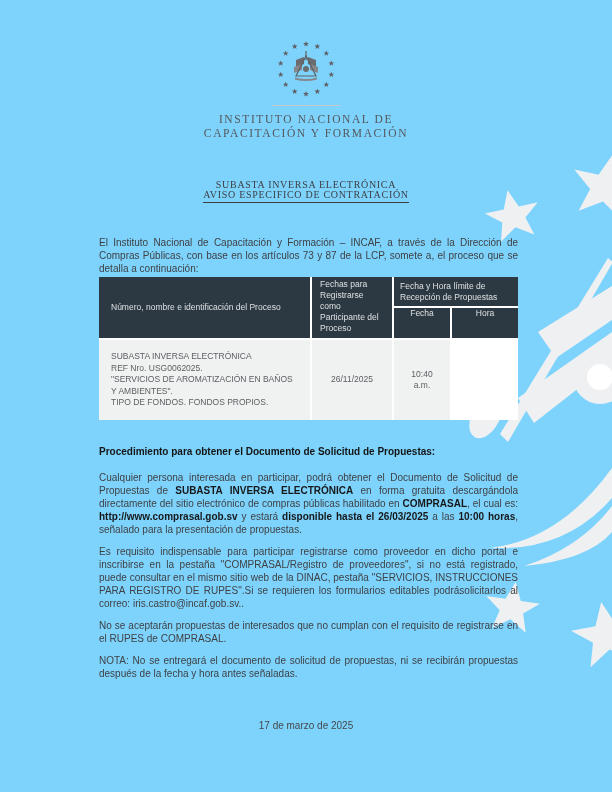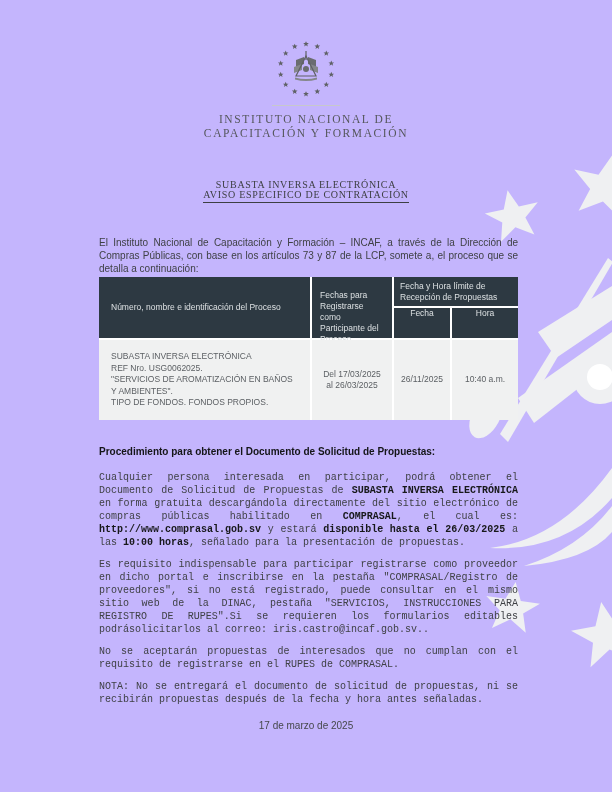--- a/index.html
+++ b/index.html
@@ -1,18 +1,18 @@
 <!DOCTYPE html>
 <html><head>
 <meta charset="utf-8">
 <style>
   html,body { margin:0; padding:0; background:#9a9a9a; }
   .page {
     position:relative; width:612px; height:792px; margin:0 auto;
-    background:#c4b5fd; overflow:hidden;
+    background:#7dd3fc; overflow:hidden;
     font-family:"Liberation Sans", sans-serif;
     -webkit-font-smoothing:antialiased;
   }
   .watermark { position:absolute; inset:0; z-index:0; pointer-events:none; }
   .content-layer { position:absolute; inset:0; z-index:1; }
 
   
   .logo-block { position:absolute; top:40px; left:0; right:0; text-align:center; }
   .logo-rule { width:68px; height:1px; background:#c7c8cb; margin:1px auto 7px; }
   .org-line {
@@ -40,32 +40,32 @@
   .process-table {
     position:absolute; top:277px; left:99px; width:419px;
     display:grid;
     grid-template-columns:211px 80px 56px 1fr;
     grid-template-rows:29px 30px 80px;
     gap:2px; background:#ffffff;
   }
   .th { background:#2d3942; color:#dce0e2; font-size:8.5px; line-height:11px; }
   .td { background:#f0f1f1; color:#5c6064; font-size:8.5px; line-height:11.5px; }
   .cell-process-h { grid-row:1/3; display:flex; align-items:center; padding:8px 12px; }
-  .cell-reg-h    { grid-row:1/3; display:flex; align-items:flex-start; padding:13px 8px; }
+  .cell-reg-h    { grid-row:1/3; display:flex; align-items:flex-end; padding:4px 8px; }
   .cell-deadline-h { grid-column:3/5; display:flex; align-items:center; justify-content:center; padding:2px 6px; }
   .cell-sub-h { display:flex; justify-content:center; }
   .cell-process-b { display:flex; flex-direction:column; justify-content:center; padding:6px 12px; }
   .cell-reg-b, .cell-date-b, .cell-time-b { display:flex; align-items:center; justify-content:center; text-align:center; padding:0 9px; }
 
   
   .procedure-heading {
     position:absolute; top:446px; left:99px; width:419px;
     font-size:10px; font-weight:bold; color:#141517;
   }
-  .paragraphs { position:absolute; top:471px; left:99px; width:419px;font-family:Liberation Mono, monospace; }
+  .paragraphs { position:absolute; top:471px; left:99px; width:419px; }
   .para { margin:0 0 9px 0; font-size:10px; line-height:13px; text-align:justify; color:#3f4145; }
   .para .b { font-weight:bold; color:#17181a; }
 
   .footer-date {
     position:absolute; top:720px; left:0; right:0; text-align:center;
     font-size:10px; color:#46484c;
   }
 </style>
 </head>
 <body>
@@ -154,23 +154,20 @@
       <div class="th cell-sub-h">
         <span>Hora</span>
       </div>
 
       <div class="td cell-process-b">
         <div>SUBASTA INVERSA ELECTRÓNICA</div>
         <div>REF Nro. USG0062025.</div>
         <div>"SERVICIOS DE AROMATIZACIÓN EN BAÑOS Y AMBIENTES".</div>
         <div>TIPO DE FONDOS. FONDOS PROPIOS.</div>
       </div>
-      <div class="td cell-reg-b">
-        <span>Del 17/03/2025 al 26/03/2025</span>
-      </div>
       <div class="td cell-date-b">
         <span>26/11/2025</span>
       </div>
       <div class="td cell-time-b">
         <span>10:40 a.m.</span>
       </div>
     </div>
 
     <div class="procedure-heading">Procedimiento para obtener el Documento de Solicitud de Propuestas:</div>
     <div class="paragraphs">

